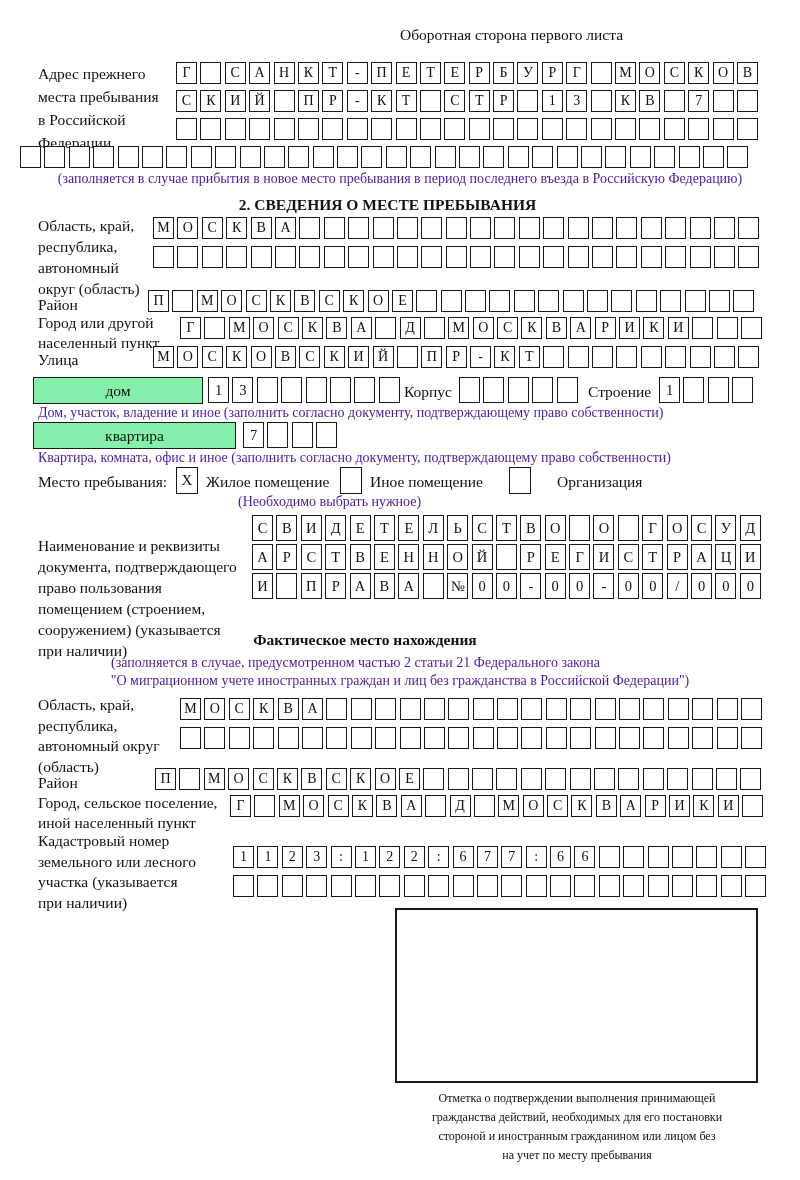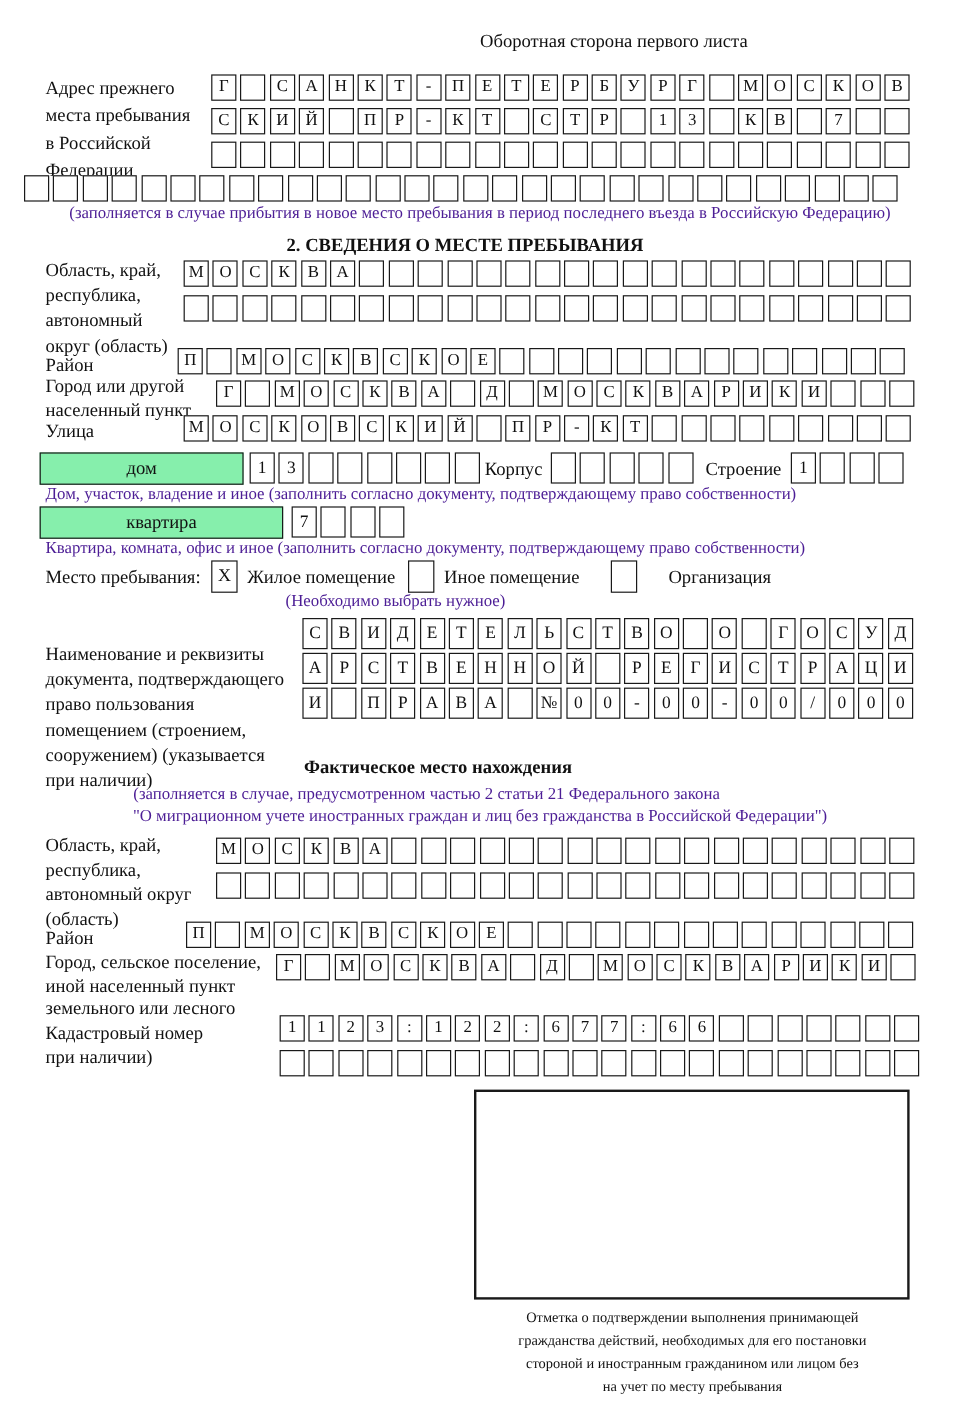--- a/index.html
+++ b/index.html
@@ -550,22 +550,23 @@
     <span class="cell">В</span>
     <span class="cell">А</span>
     <span class="cell">Р</span>
     <span class="cell">И</span>
     <span class="cell">К</span>
     <span class="cell">И</span>
     <span class="cell"></span>
   </div>
 
 <div class="abs lbl" style="left:38px; top:831px; width:190px; line-height:20.5px;">
+    <div>Кадастровый номер</div>
     <div>земельного или лесного</div>
-    <div>Кадастровый номер</div>
+    <div>участка (указывается</div>
     <div>при наличии)</div>
   </div>
 <div class="abs crow" style="left:233px; top:846px;">
     <span class="cell">1</span>
     <span class="cell">1</span>
     <span class="cell">2</span>
     <span class="cell">3</span>
     <span class="cell">:</span>
     <span class="cell">1</span>
     <span class="cell">2</span>

